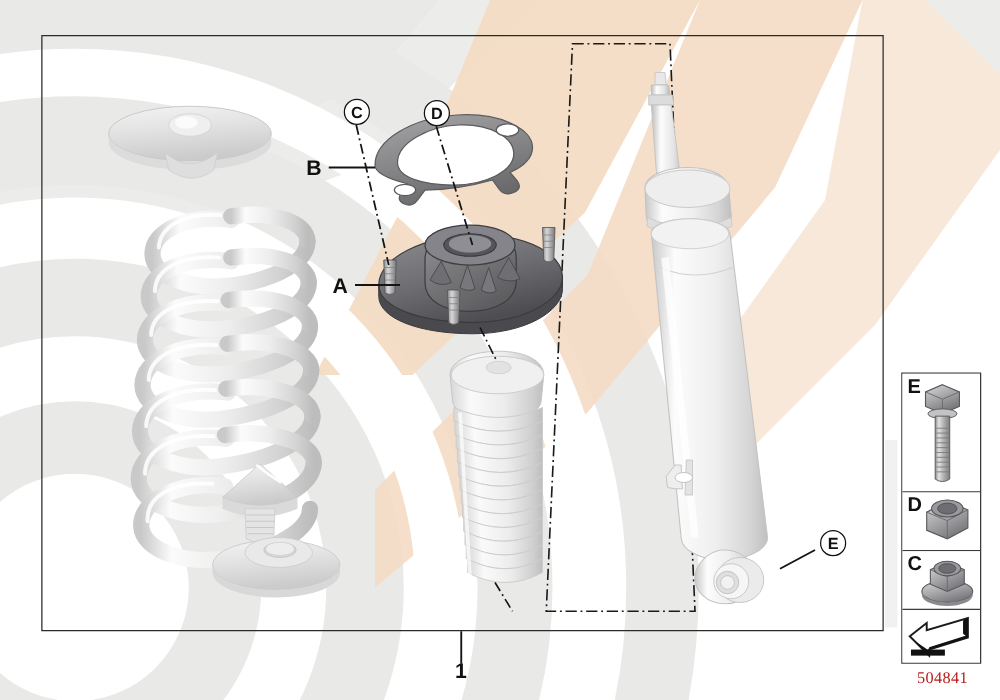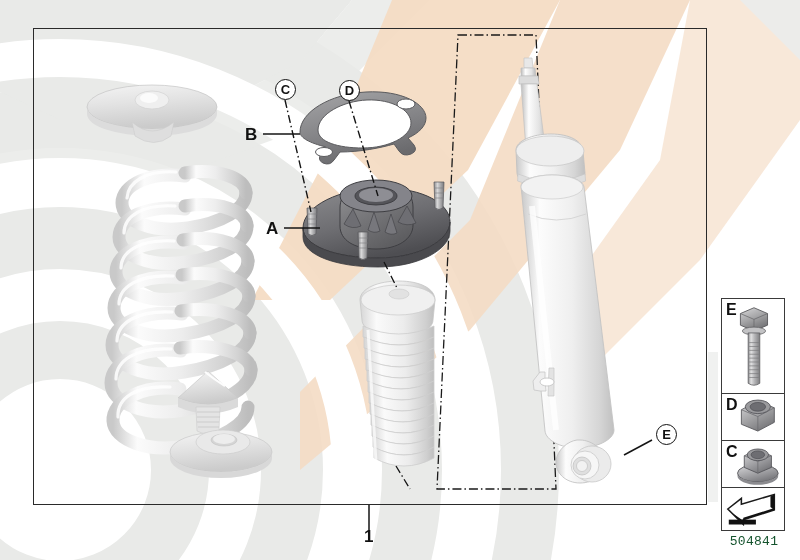--- a/index.html
+++ b/index.html
@@ -91,22 +91,22 @@
     z-index:3;
   }
   .legend-art{position:absolute;left:0;top:0;width:100%;height:100%;}
 
   .partnum{
     position:absolute;
     left:721px;top:534px;
     width:66px;
     text-align:center;
     font-size:13px;
-    color:#14532d;
-    font-family:Liberation Mono, monospace;
+    color:#b91c1c;
+    font-family:Liberation Serif, serif;
     letter-spacing:0.3px;
   }
 </style>
 </head>
 <body>
 
 <div id="root">
 
   <svg class="bg-layer" viewBox="0 0 800 560" xmlns="http://www.w3.org/2000/svg">
     <defs>

